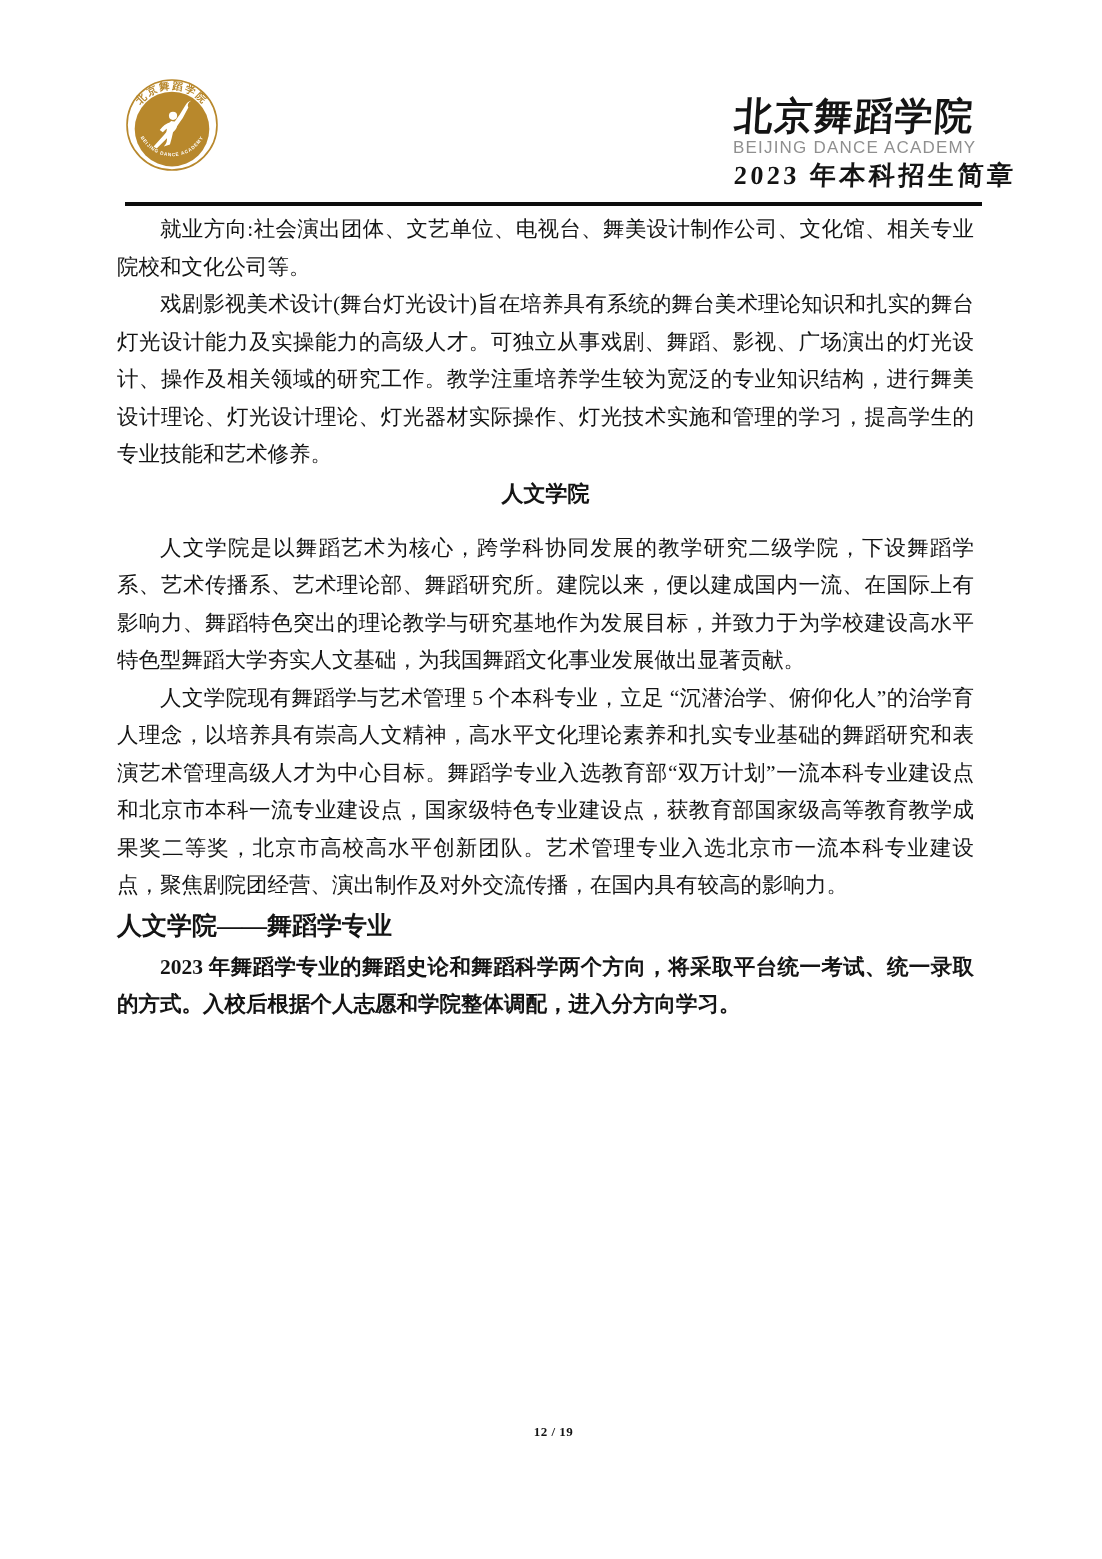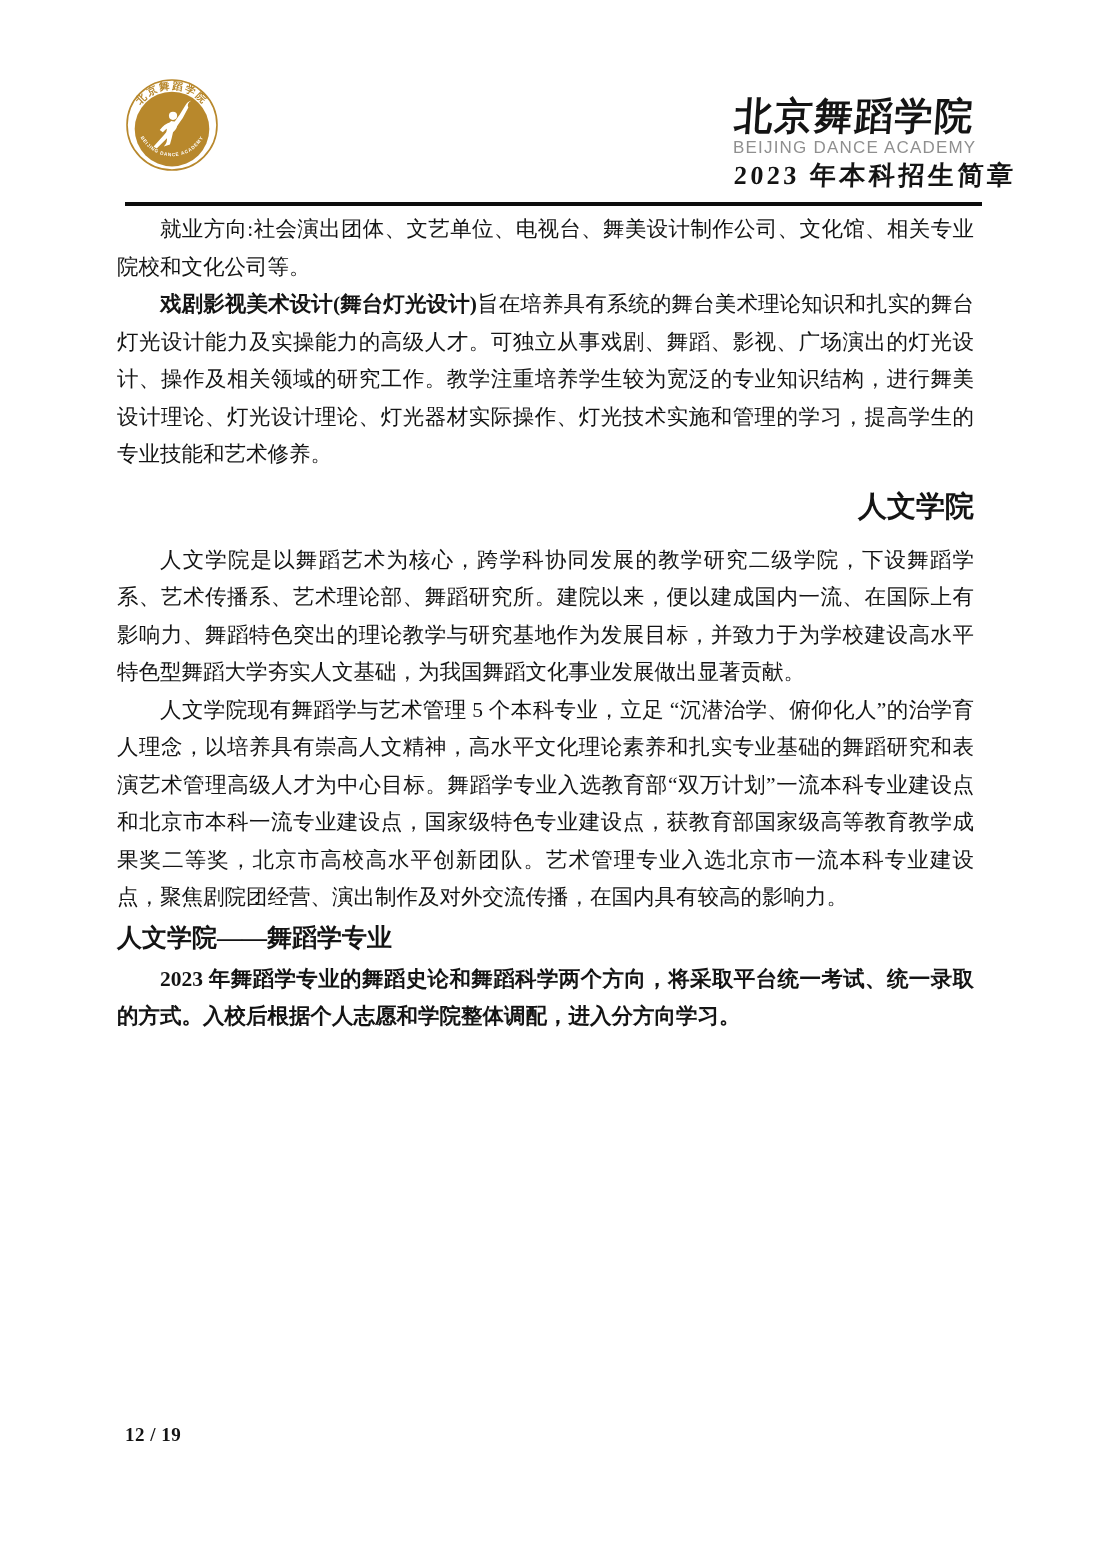--- a/index.html
+++ b/index.html
@@ -14,27 +14,27 @@
   .wm-cn{font-size:38px;font-weight:900;letter-spacing:2px;line-height:44px;white-space:nowrap;transform:skewX(-4deg);transform-origin:left bottom;}
   .wm-en{font-family:"Liberation Sans","DejaVu Sans",sans-serif;font-size:17px;color:#8f8f8f;letter-spacing:1.2px;line-height:20px;white-space:nowrap;}
   .wm-year{font-size:26px;font-weight:900;letter-spacing:3.5px;line-height:32px;white-space:nowrap;margin-top:2px;transform:skewX(-3deg);transform-origin:left bottom;}
   .rule{position:absolute;left:125px;top:202px;width:857px;height:4px;background:#0d0d0d;}
   
   .content{
     position:absolute;left:117px;top:211px;width:857px;
     font-size:21.5px;line-height:37.5px;text-align:justify;
   }
   .content p{margin:0;text-indent:2em;}
-  .h1{font-size:29px;font-weight:700;text-align:right;margin:12px 0 16px;line-height:40px;}
+  .h1{font-size:22px;font-weight:700;text-align:center;margin:0 0 16px;line-height:40px;}
   .h2{font-size:25px;font-weight:700;margin:4px 0 6px;line-height:34px;}
-  .lead-bold{font-weight:700;}
+  .lead-bold{font-weight:400;}
   .p-bold{font-weight:700;}
   .footer{
-    position:absolute;left:125px;top:1424px;width:857px;text-align:left;
-    font-size:19px;font-weight:700;letter-spacing:0.5px;
+    position:absolute;left:125px;top:1424px;width:857px;text-align:center;
+    font-size:13px;font-weight:700;letter-spacing:0.5px;
   }
 </style>
 </head>
 <body>
 
 <div class="page">
 
   <div class="seal">
     <svg viewBox="0 0 90 90" width="92" height="92">
       <defs>

